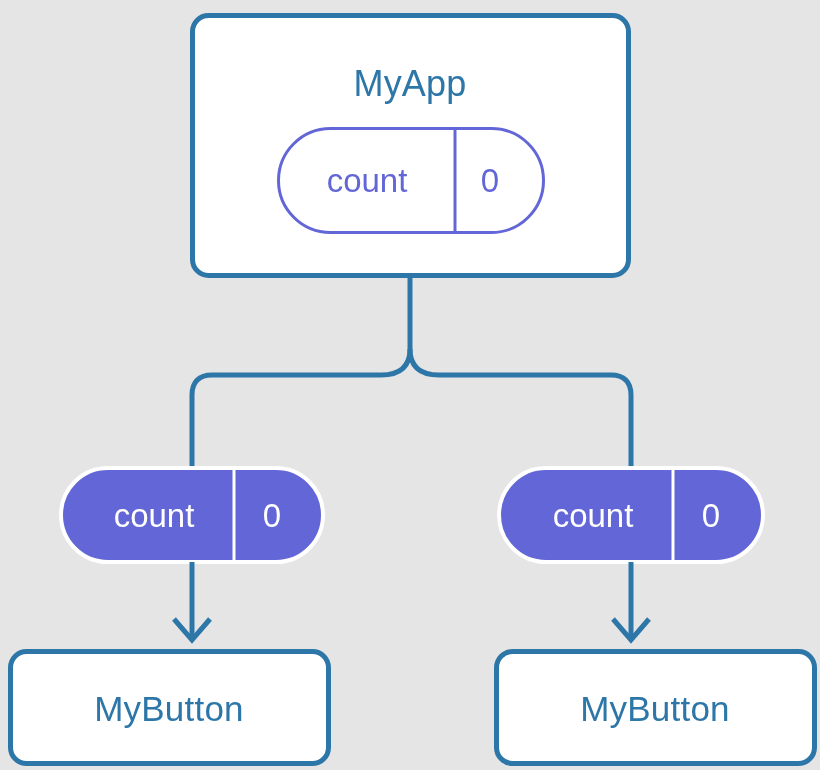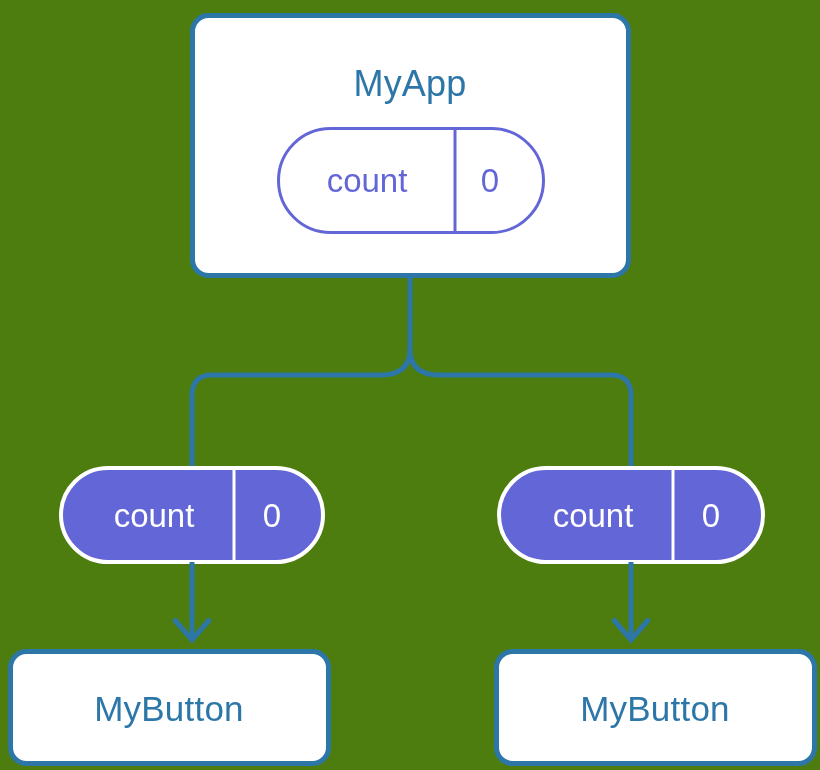--- a/index.html
+++ b/index.html
@@ -11,21 +11,21 @@
     width: 820px;
     height: 770px;
     overflow: hidden;
     font-family: "Liberation Sans", sans-serif;
     background: #4b6771;
   }
   #diagram-root {
     position: relative;
     width: 820px;
     height: 770px;
-    background: #4d7c0f;
+    background: #e5e5e5;
   }
   #diagram-svg {
     position: absolute;
     top: 0;
     left: 0;
     width: 820px;
     height: 770px;
     display: block;
   }
   .node-label {

